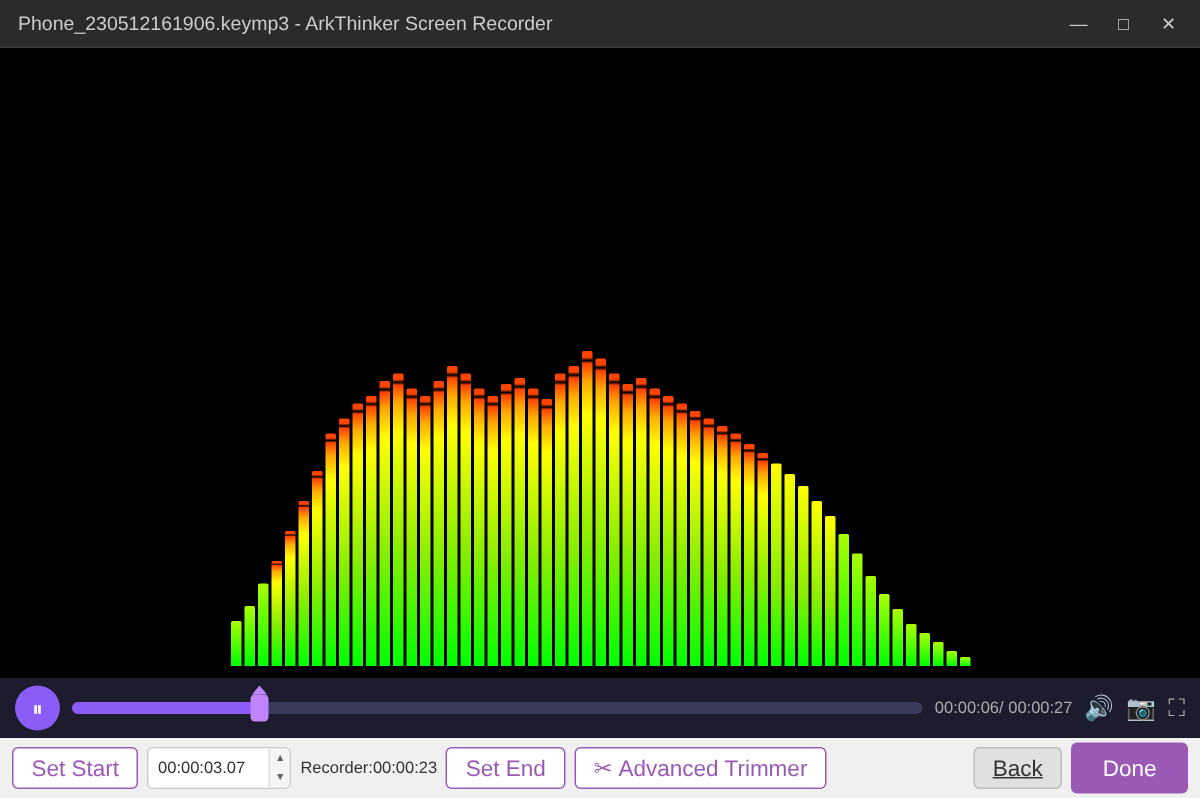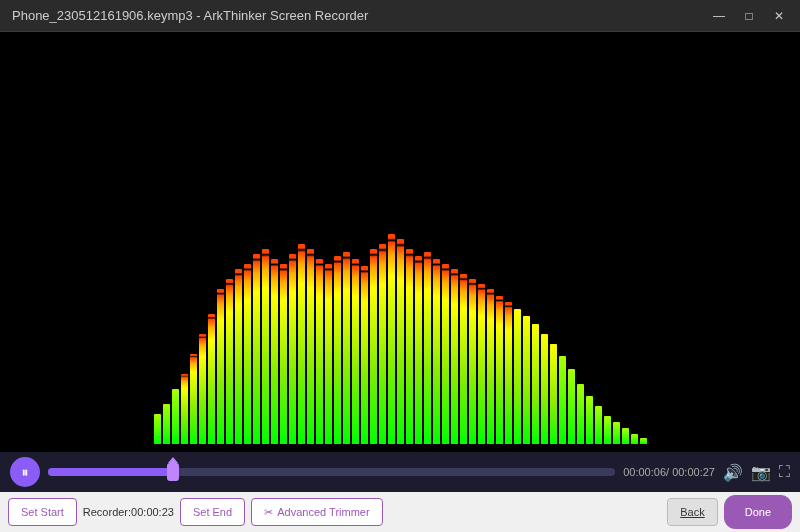--- a/index.html
+++ b/index.html
@@ -169,21 +169,21 @@
       padding: 0 8px;
       gap: 6px;
     }
 
     .tb-btn {
       height: 28px;
       padding: 0 12px;
       border: 1px solid #cccccc;
       border-radius: 4px;
       background: #ffffff;
-      font-size: 11px;
+      font-size: 15px;
       cursor: pointer;
       color: #333333;
       white-space: nowrap;
       display: flex;
       align-items: center;
     }
 
     .tb-btn.purple-outline {
       border-color: #9b59b6;
       color: #9b59b6;
@@ -245,21 +245,20 @@
       border-color: #bbbbbb;
       color: #333333;
       text-decoration: underline;
     }
 
     .tb-btn.done {
       background: #9b59b6;
       border-color: #9b59b6;
       color: white;
       padding: 16px 20px;
-      border-radius: 11px;
     }
 
     .spacer { flex: 1; }
 
     .scissors-icon {
       margin-right: 4px;
     }
   </style>
 </head>
 <body>
@@ -349,20 +348,27 @@
     <span>📷</span>
   </button>
   <button class="ctrl-icon-btn">
     <span>⛶</span>
   </button>
 </div>
 
 <div class="bottom-toolbar">
   <button class="tb-btn purple-outline">Set Start</button>
 
+  <div class="time-input-group">
+    <input class="time-input" type="text" value="00:00:03.07" style="">
+    <div class="time-spinners">
+      <button class="spin-btn">▲</button>
+      <button class="spin-btn">▼</button>
+    </div>
+  </div>
 
   <span class="duration-label">Recorder:00:00:23</span>
 
 
   <button class="tb-btn purple-outline">Set End</button>
 
   <button class="tb-btn advanced">
     <span class="scissors-icon">✂</span>
     <span>Advanced Trimmer</span>
   </button>

